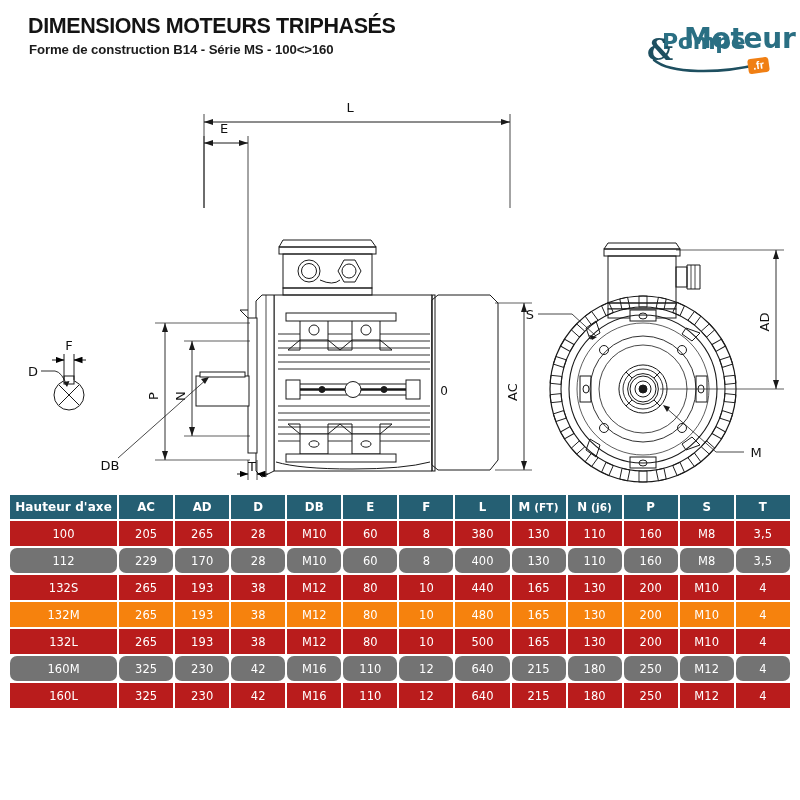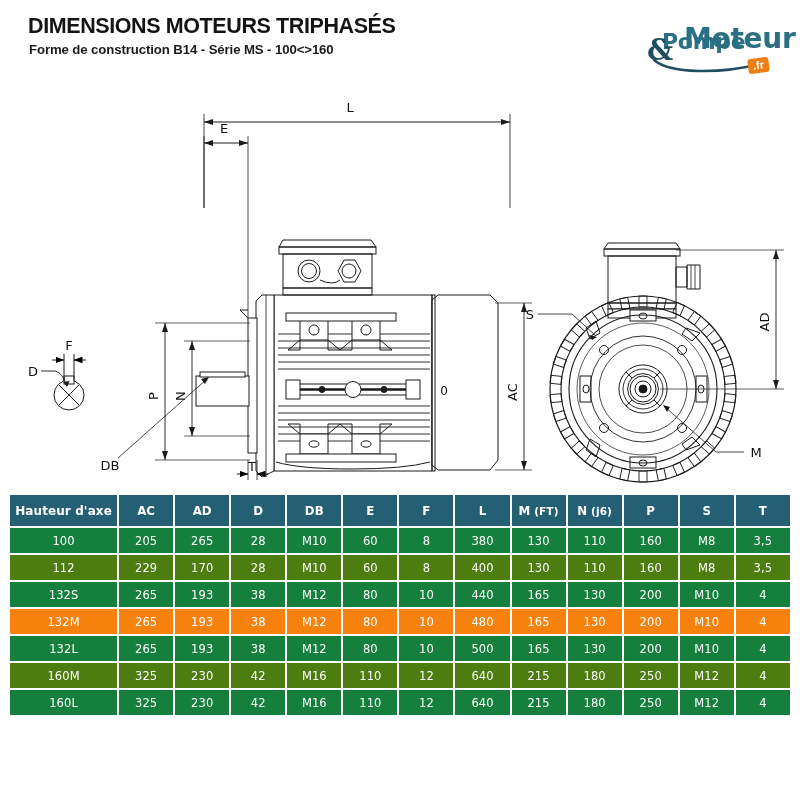--- a/index.html
+++ b/index.html
@@ -60,26 +60,26 @@
     border-collapse:separate;border-spacing:2px;
     width:784px;table-layout:fixed;
   }
   table.dims th,table.dims td{
     color:#ffffff;text-align:center;vertical-align:middle;
     font-size:11.5px;height:25px;padding:0;border:0;
     font-family:"DejaVu Sans",sans-serif;
     letter-spacing:0.1px;
   }
   table.dims th{
-    background:#255f73;font-weight:bold;font-size:11.8px;height:31px;
+    background:#255f73;font-weight:bold;font-size:11.8px;height:24px;
   }
   table.dims th.first{font-size:12px;}
   table.dims th .sub{font-weight:bold;font-size:10.5px;}
-  tr.odd td{background:#15803d;}
-  tr.even td{background:#4d7c0f;}
+  tr.odd td{background:#b91c1c;}
+  tr.even td{background:#737373;border-radius:7px;}
   tr.hl td{background:#f6820d;}
   col.c0{width:103px;}
   col.cx{width:52px;}
 </style>
 </head>
 <body>
 
 <div id="root">
 
   <div id="header">

